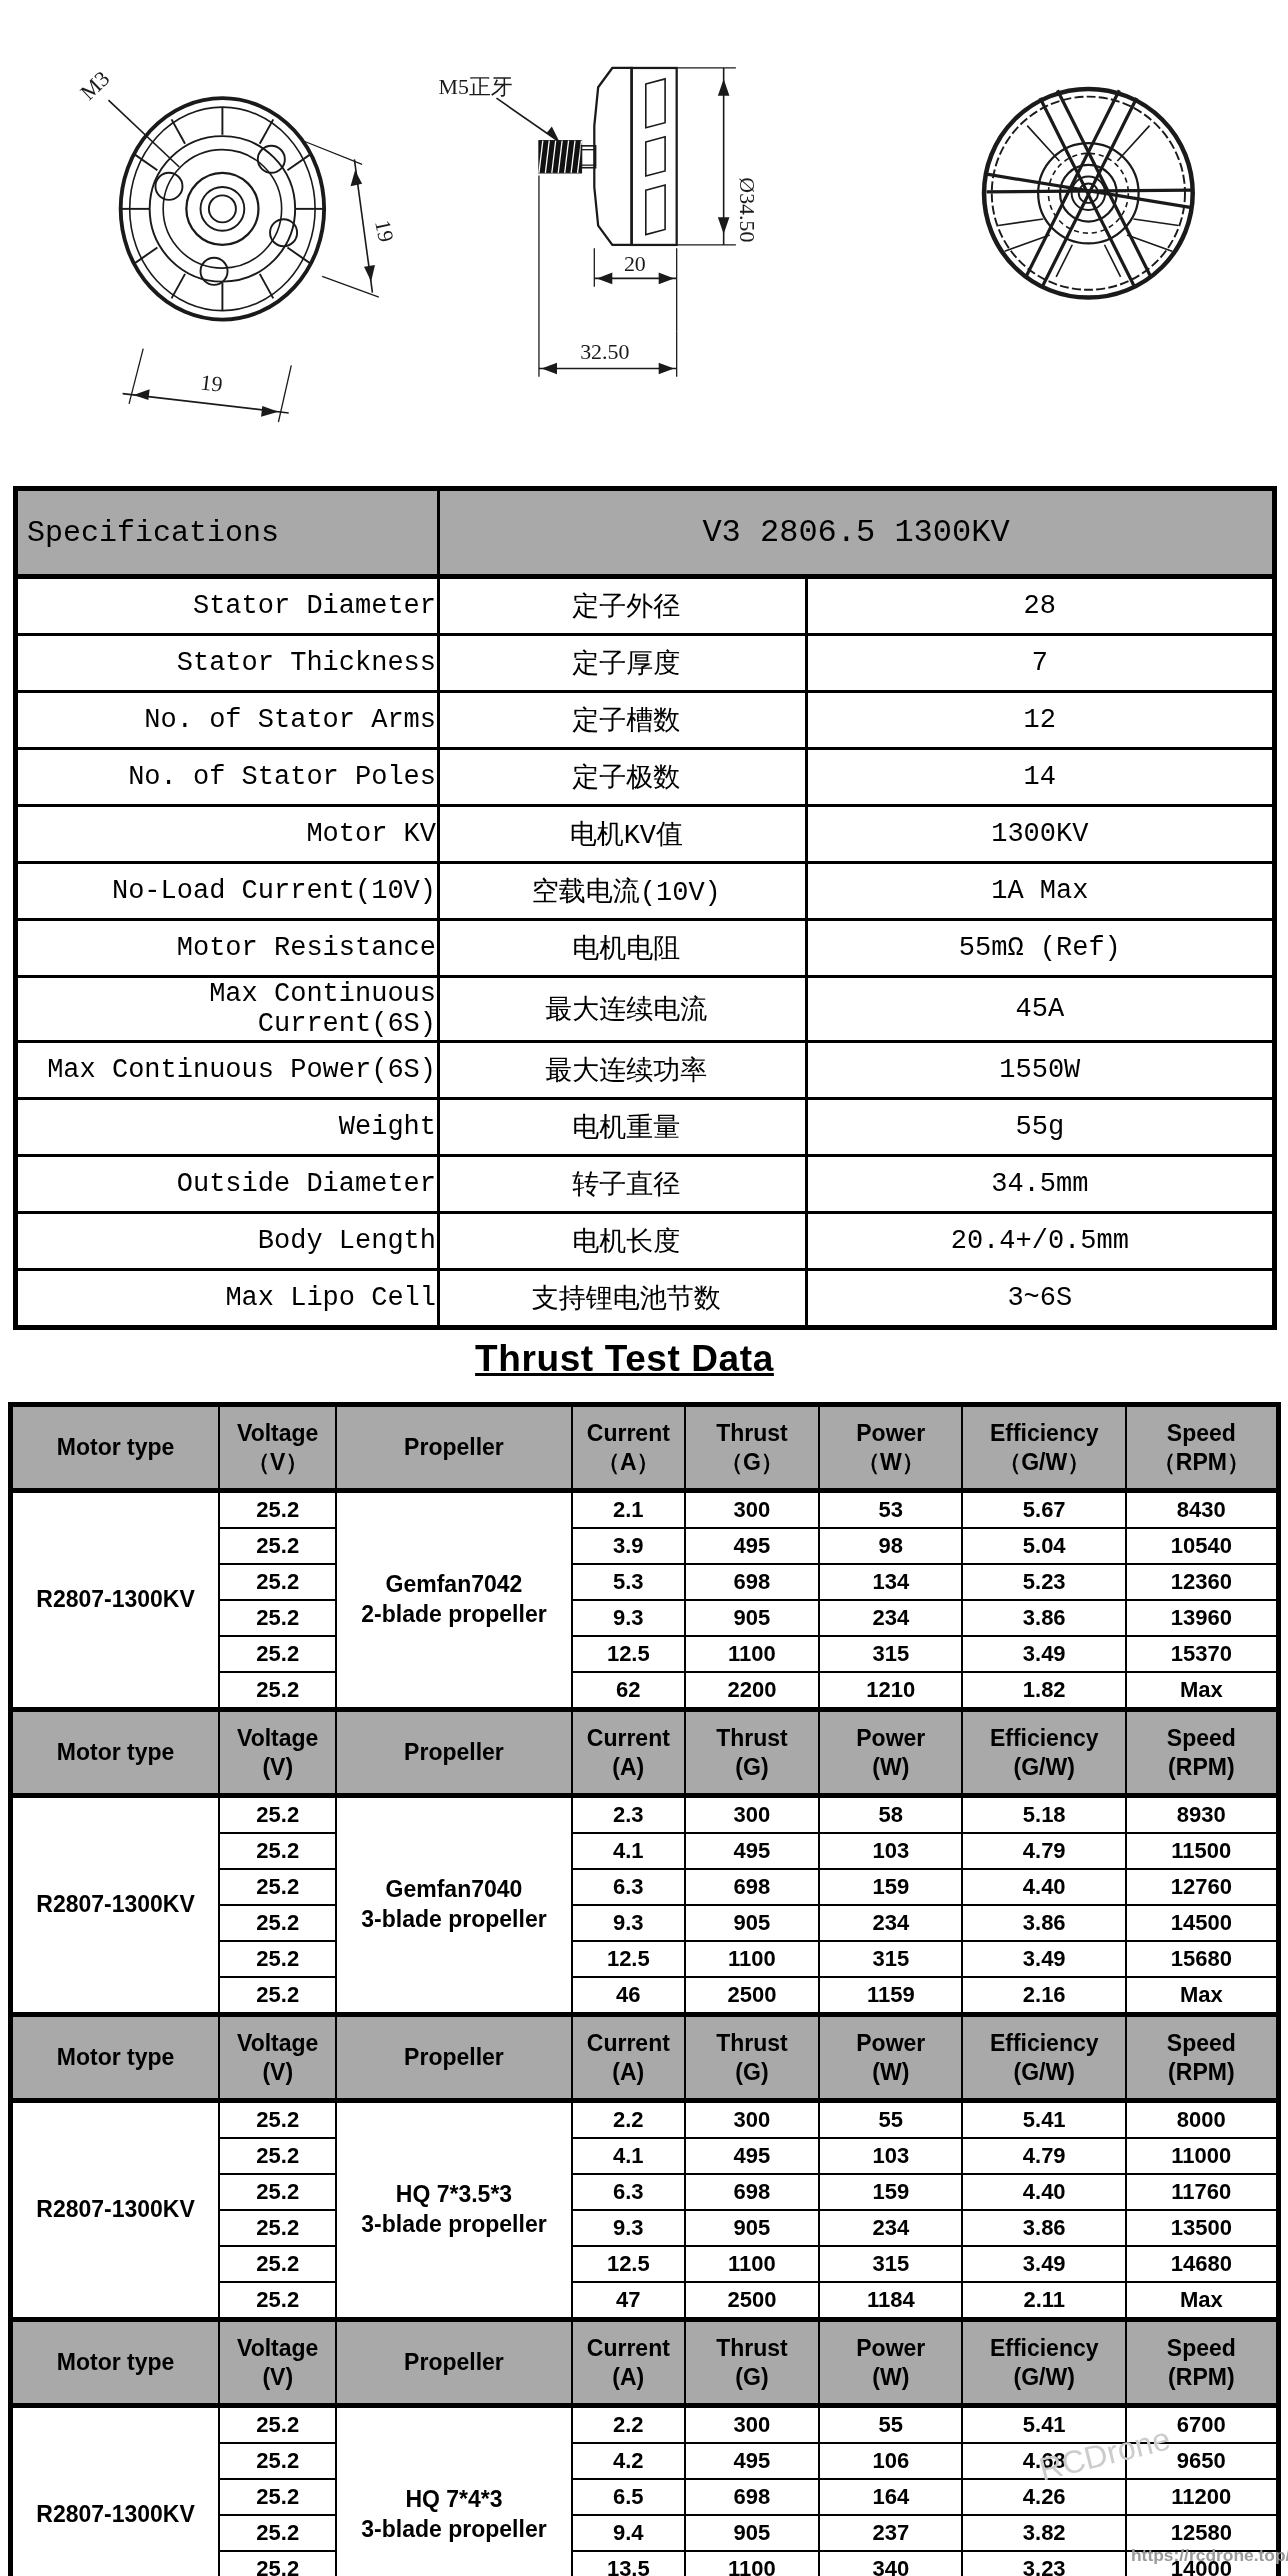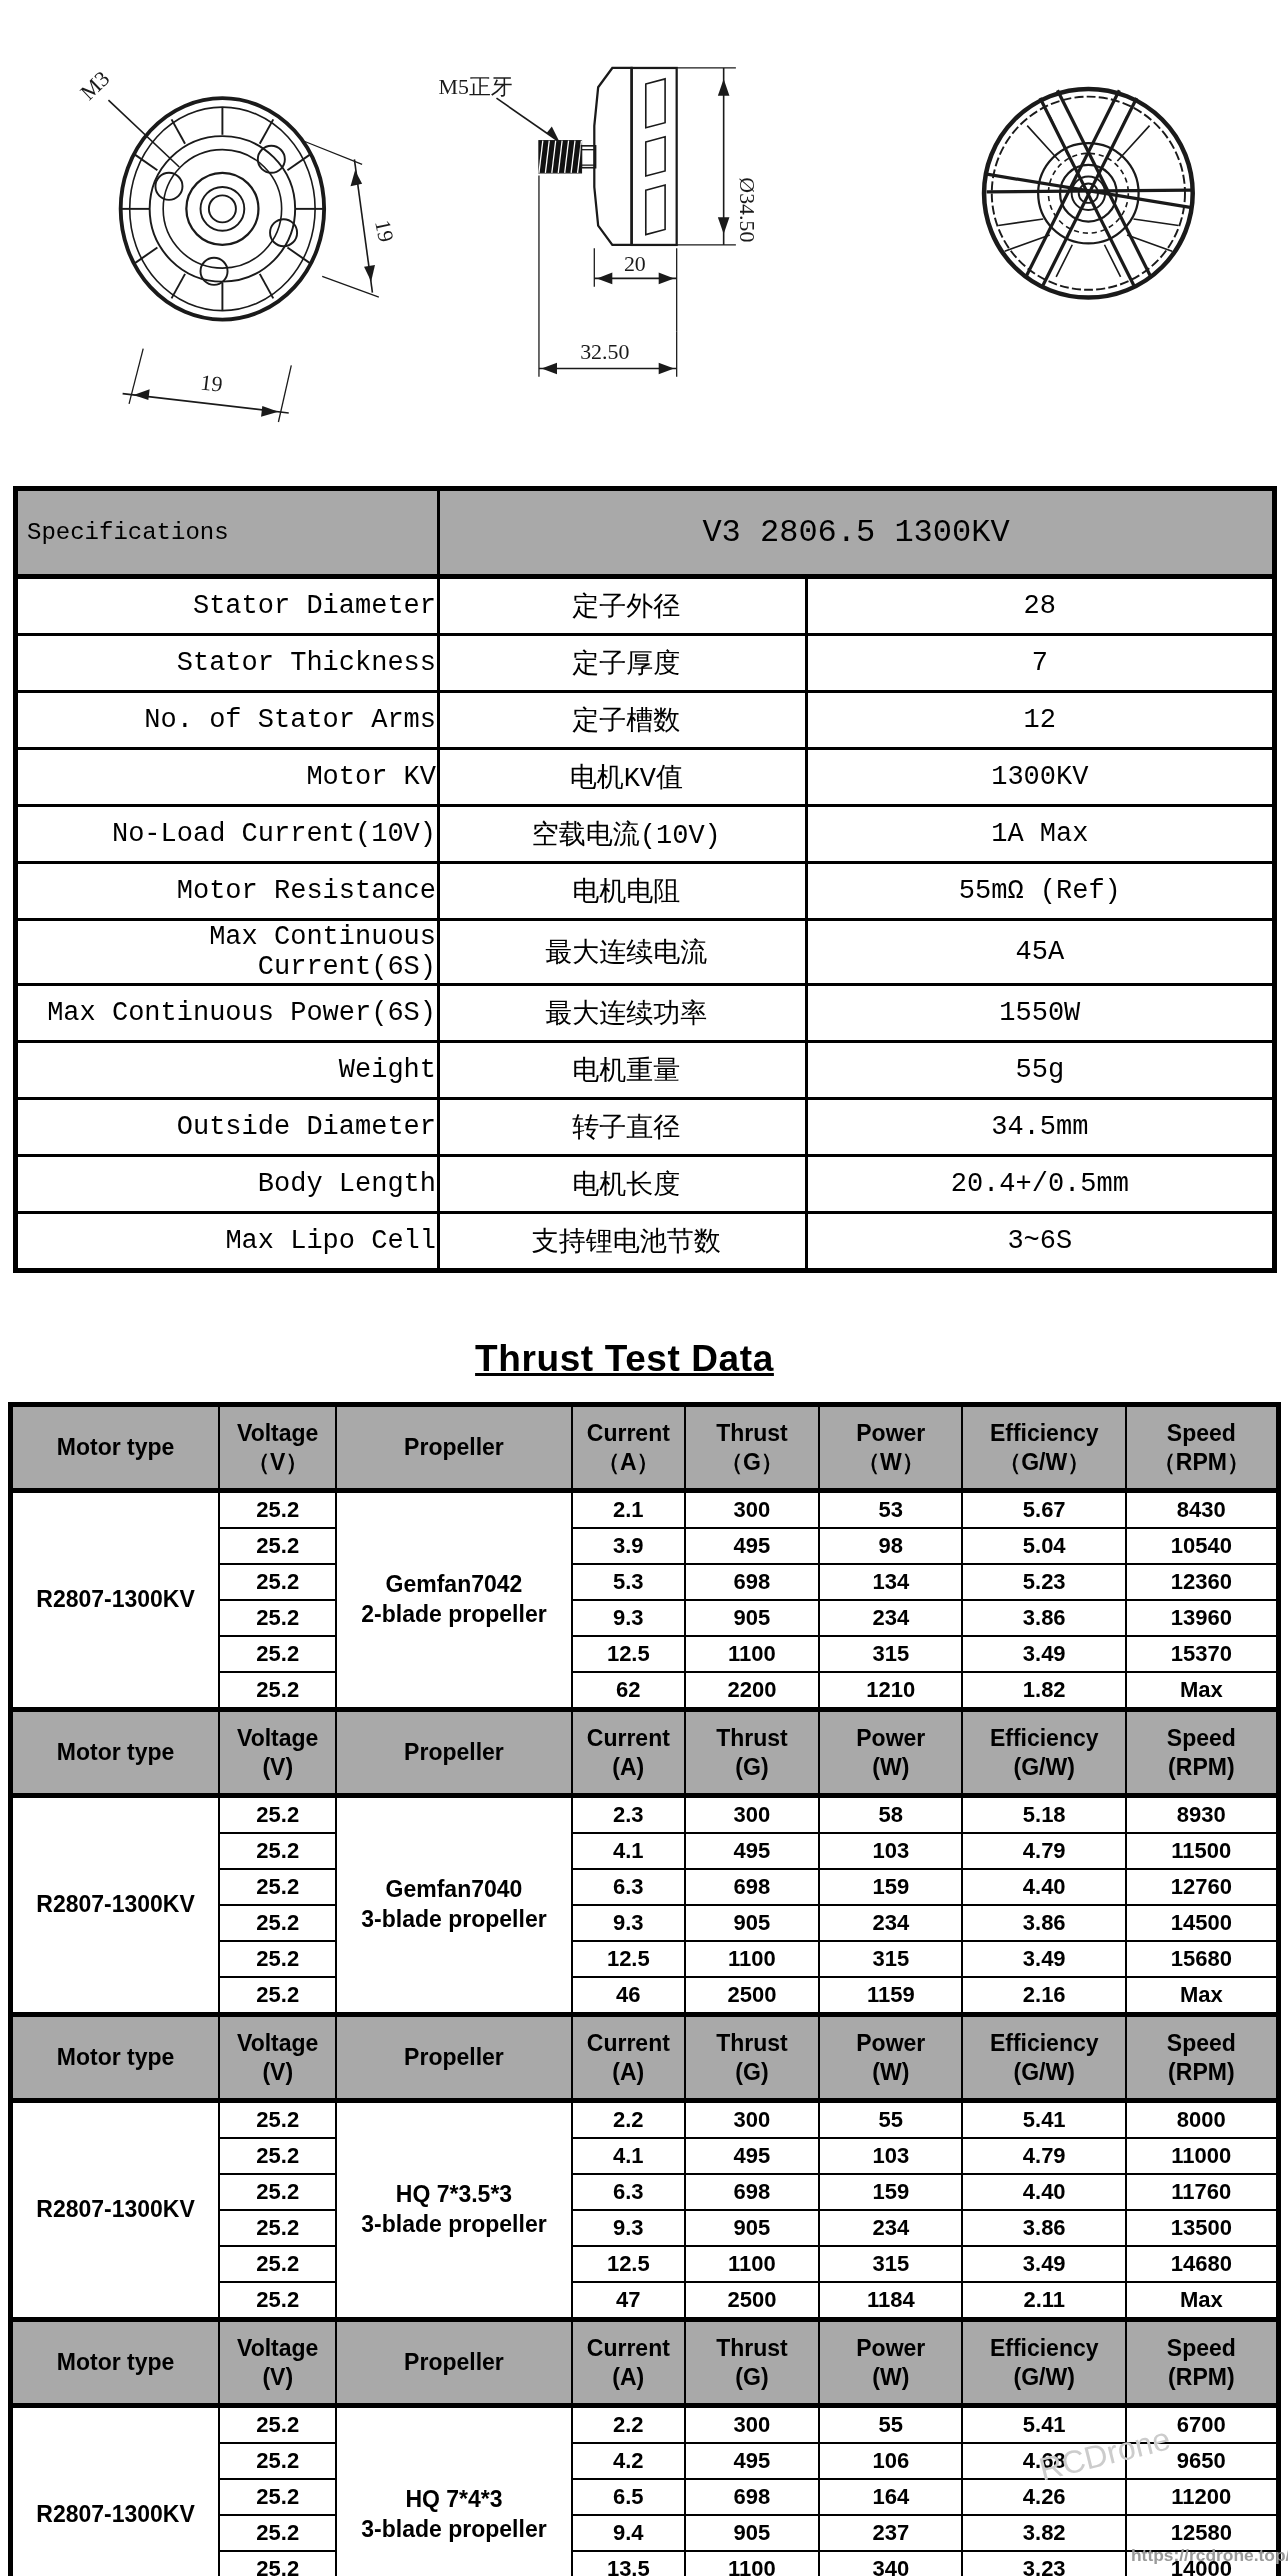--- a/index.html
+++ b/index.html
@@ -11,21 +11,21 @@
   .drawing svg{display:block;}
   .dwg-stroke{stroke:#1a1a1a;fill:none;}
   .dim-text{font-family:"Liberation Serif",serif;font-size:34px;fill:#1a1a1a;}
 
   
   table.spec{position:absolute;left:13px;top:486px;width:1264px;border-collapse:collapse;
              table-layout:fixed;font-family:"Liberation Mono","DejaVu Sans Mono",monospace;}
   table.spec,table.spec td,table.spec th{border:3.2px solid #000;}
   table.spec{border-width:5.2px;}
   table.spec th{background:#a9a9a9;height:81px;font-weight:normal;}
-  table.spec .spec-title{text-align:left;padding-left:9px;font-size:24px;border-bottom:5.2px solid #000;}
+  table.spec .spec-title{text-align:left;padding-left:9px;font-size:30px;border-bottom:5.2px solid #000;}
   table.spec .spec-model{text-align:center;font-size:32px;border-bottom:5.2px solid #000;}
   table.spec td{height:52px;font-size:27px;}
   table.spec td.en{text-align:right;padding-left:7.7px;}
   table.spec td.cn{text-align:center;padding-left:9px;}
   table.spec td.val{text-align:center;}
 
   
   .thrust-title{position:absolute;left:0;top:1338px;width:1249px;text-align:center;
                 font-size:37px;font-weight:bold;letter-spacing:0.6px;text-decoration:underline;}
 
@@ -199,20 +199,25 @@
           <td class="en">Stator Thickness</td>
           <td class="cn">定子厚度</td>
           <td class="val">7</td>
         </tr>
     <tr>
           <td class="en">No. of Stator Arms</td>
           <td class="cn">定子槽数</td>
           <td class="val">12</td>
         </tr>
     <tr>
+          <td class="en">No. of Stator Poles</td>
+          <td class="cn">定子极数</td>
+          <td class="val">14</td>
+        </tr>
+    <tr>
           <td class="en">Motor KV</td>
           <td class="cn">电机KV值</td>
           <td class="val">1300KV</td>
         </tr>
     <tr>
           <td class="en">No-Load Current(10V)</td>
           <td class="cn">空载电流(10V)</td>
           <td class="val">1A Max</td>
         </tr>
     <tr>

